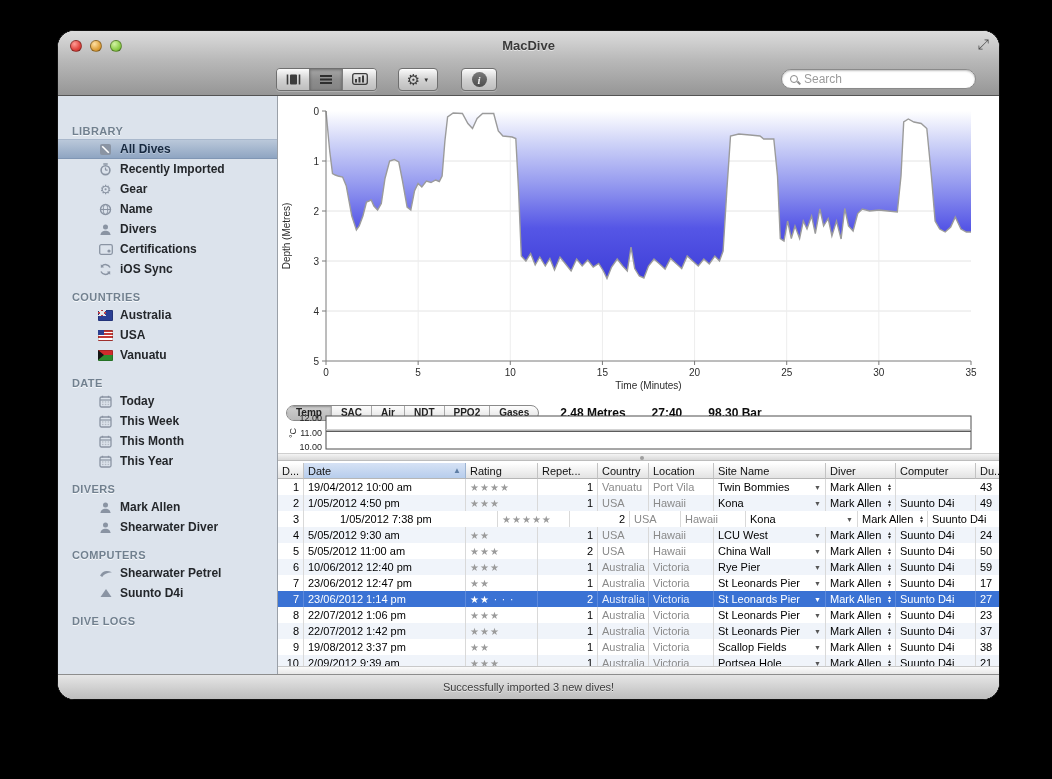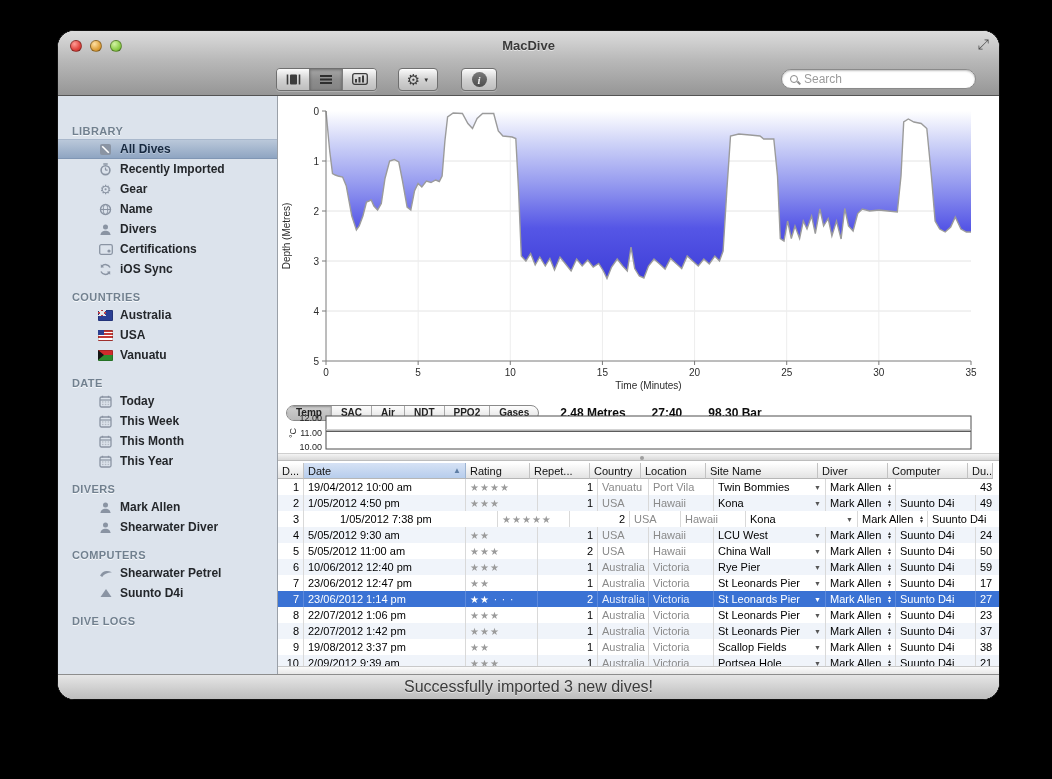--- a/index.html
+++ b/index.html
@@ -96,21 +96,21 @@
   .tr.sel .stars{color:#fff;}
   .dd-arrow{margin-left:auto;font-size:7px;color:#555;}
   .tr.sel .dd-arrow{color:#fff;}
   .stepper{margin-left:auto;display:flex;flex-direction:column;line-height:4px;font-size:6px;color:#333;}
   .tr.sel .stepper{color:#fff;}
   .hscroll{position:absolute;left:0;top:570px;width:723px;height:10px;
     background:linear-gradient(#fafafa,#e3e3e3);border-top:1px solid #c9c9c9;}
   
   .statusbar{position:absolute;left:0;right:0;bottom:0;height:25px;
     background:linear-gradient(#e6e6e6,#bdbdbd);border-top:1px solid #8d8d8d;border-radius:0 0 7px 7px;
-    display:flex;align-items:center;justify-content:center;font-size:16px;color:#3c3c3c;
+    display:flex;align-items:center;justify-content:center;font-size:11px;color:#3c3c3c;
     text-shadow:0 1px 0 rgba(255,255,255,.5);}
   svg text{font-family:"Liberation Sans","DejaVu Sans",sans-serif;}
 </style>
 </head>
 <body>
 
 <div class="window">
 
   <div class="chrome">
     <div class="traffic">
@@ -454,21 +454,21 @@
         </div>
 
       <div class="thead" id="table-head">
           <div class="th" style="width: 26px; flex: 0 0 auto;">
             <span>D...</span>
           </div>
           <div class="th sorted" style="width: 162px; flex: 0 0 auto;">
             <span>Date</span>
             <span class="sortarrow">▲</span>
           </div>
-          <div class="th" style="width: 64px; flex: 0 0 auto;">
+          <div class="th" style="width: 72px; flex: 0 0 auto;">
             <span>Rating</span>
           </div>
           <div class="th" style="width: 60px; flex: 0 0 auto;">
             <span>Repet...</span>
           </div>
           <div class="th" style="width: 51px; flex: 0 0 auto;">
             <span>Country</span>
           </div>
           <div class="th" style="width: 65px; flex: 0 0 auto;">
             <span>Location</span>

